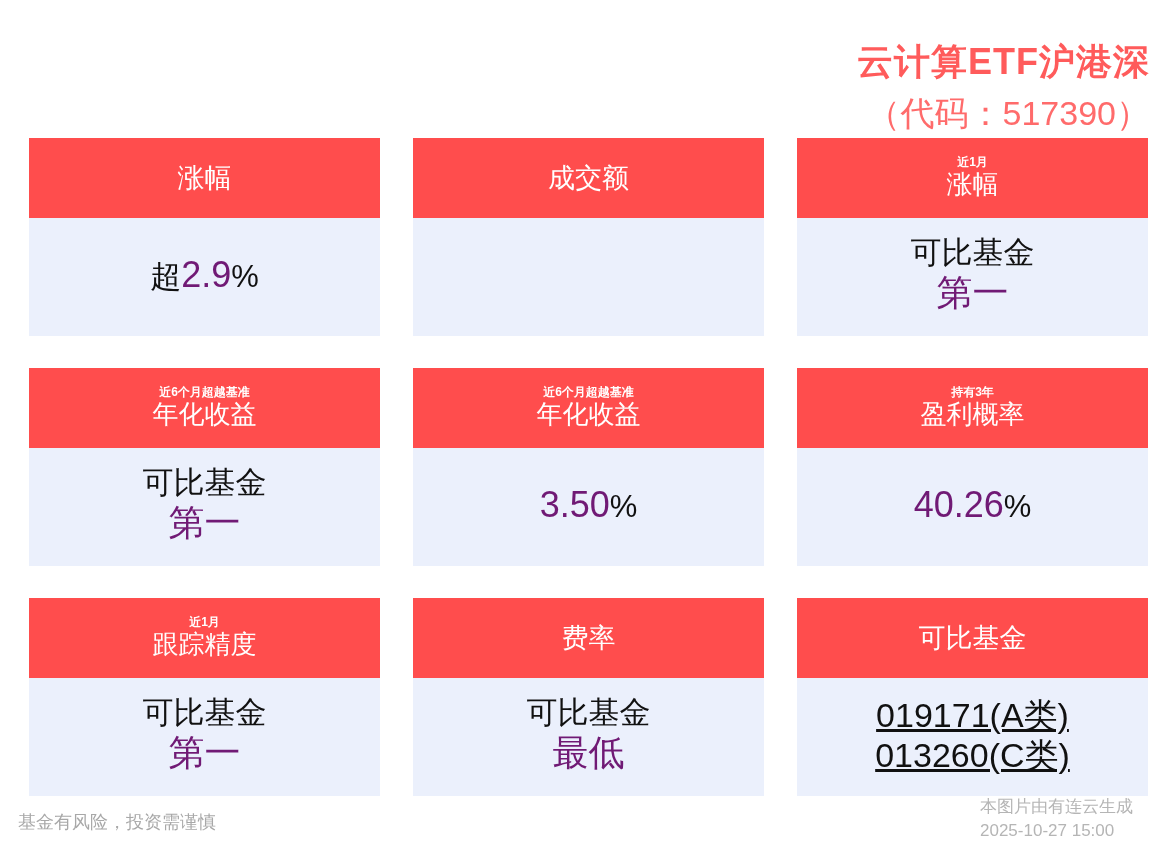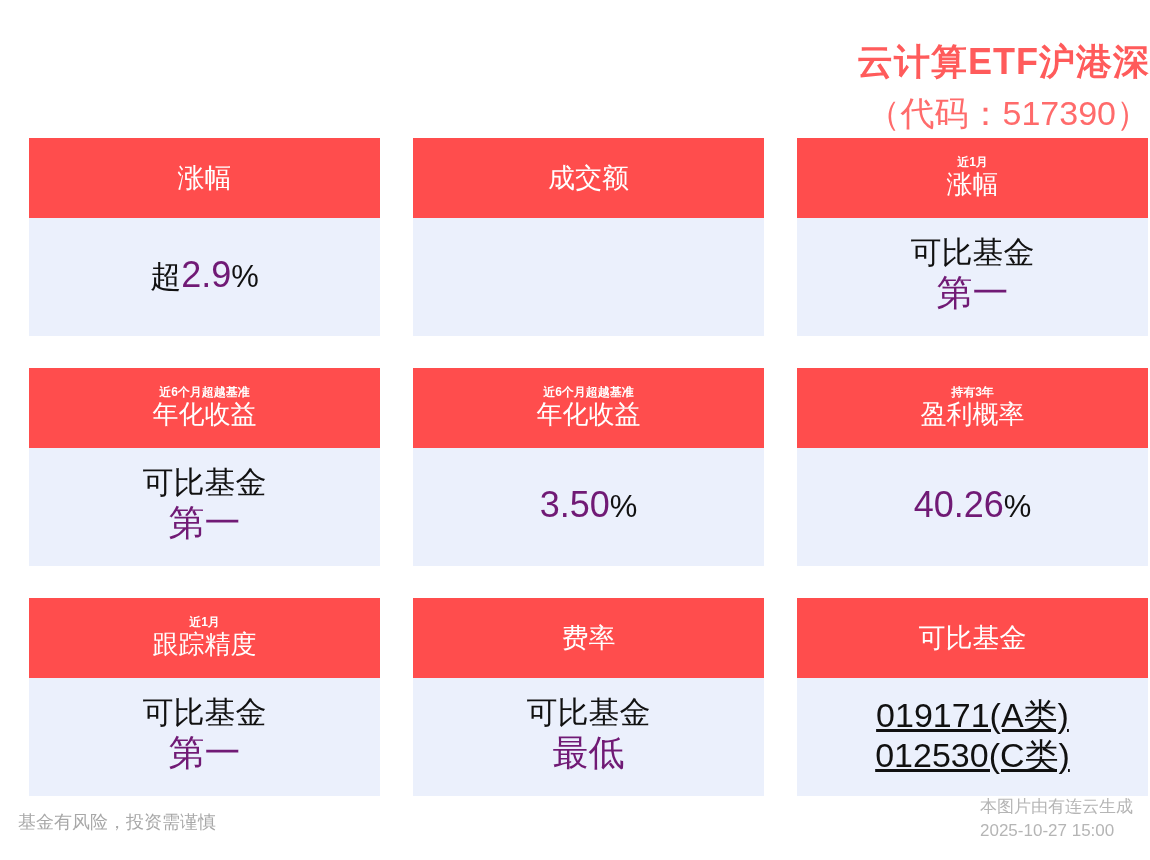--- a/index.html
+++ b/index.html
@@ -226,21 +226,21 @@
           <div class="line"><span class="seg v-dark sz-mid">可比基金</span></div>
           <div class="line"><span class="seg v-red sz-big">最低</span></div>
         </div>
       </div>
       <div class="card">
         <div class="card-header single">
           <span class="main">可比基金</span>
         </div>
         <div class="card-body">
           <div class="line"><span class="seg v-dark sz-code">019171(A类)</span></div>
-          <div class="line"><span class="seg v-dark sz-code">012530(C类)</span></div>
+          <div class="line"><span class="seg v-dark sz-code">013260(C类)</span></div>
         </div>
       </div>
     </div>
 
   <div class="footer-left">基金有风险，投资需谨慎</div>
 
   <div class="footer-right">
     <span>本图片由有连云生成</span>
     <span>2025-10-27 15:00</span>
   </div>

